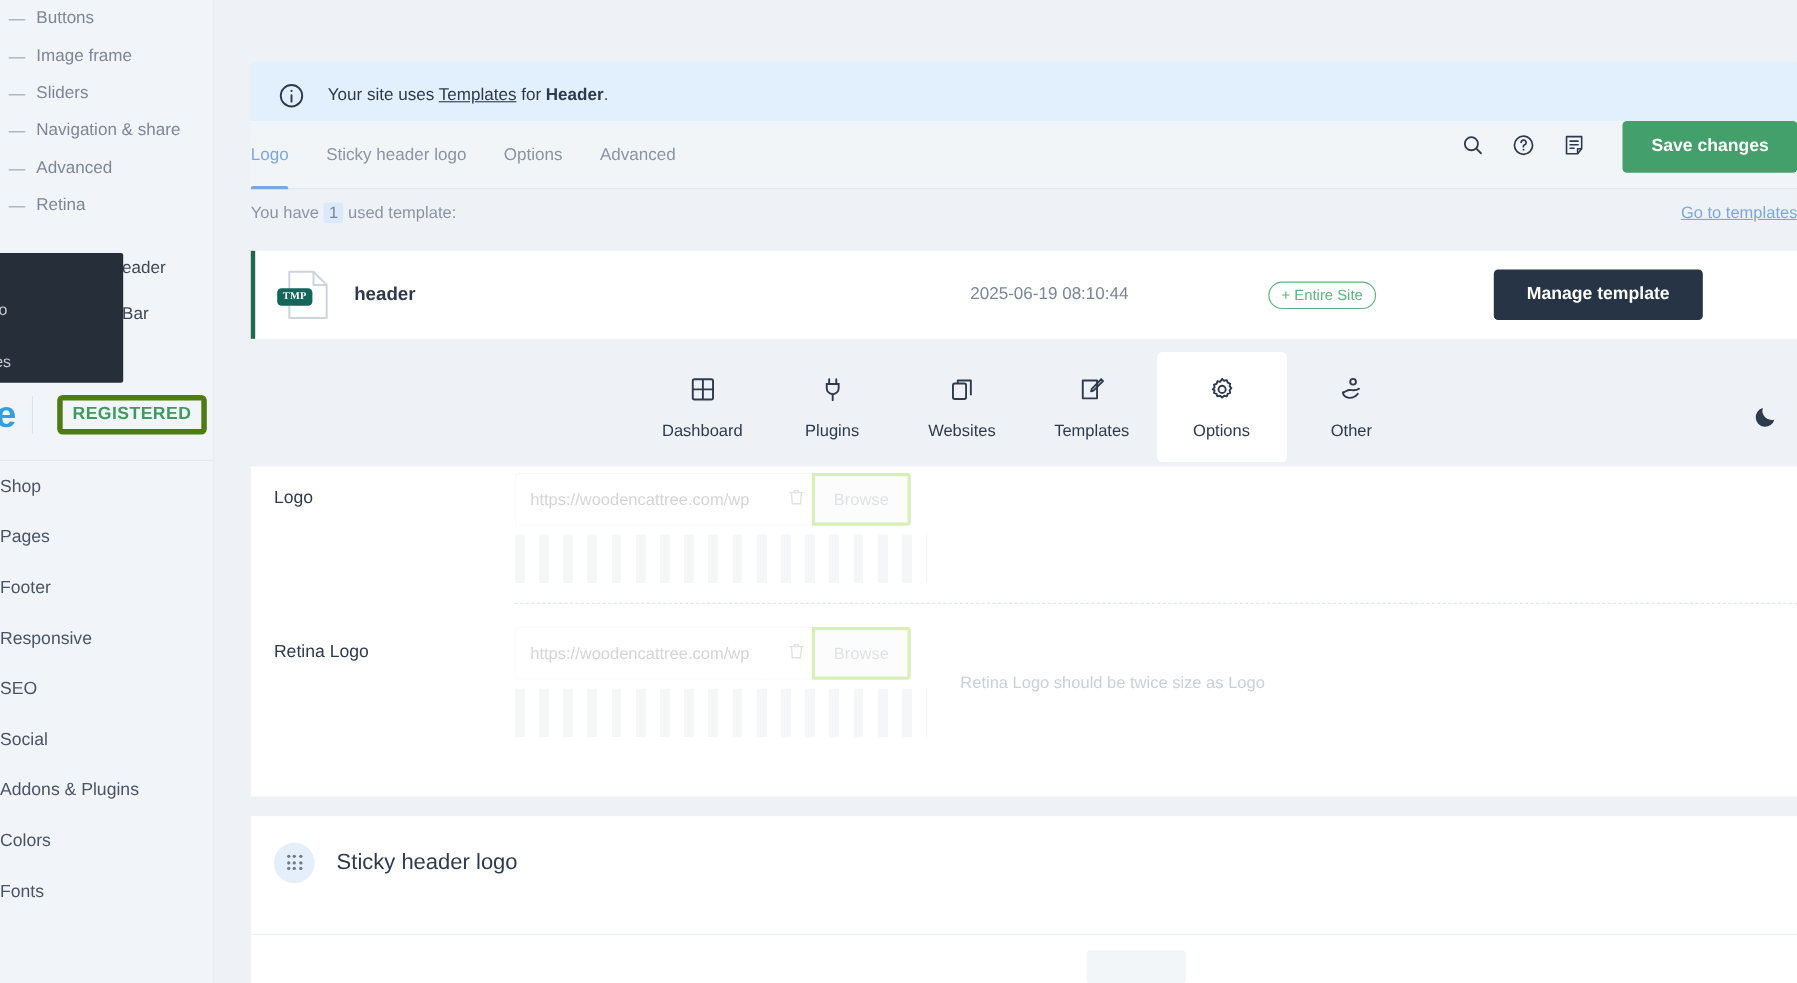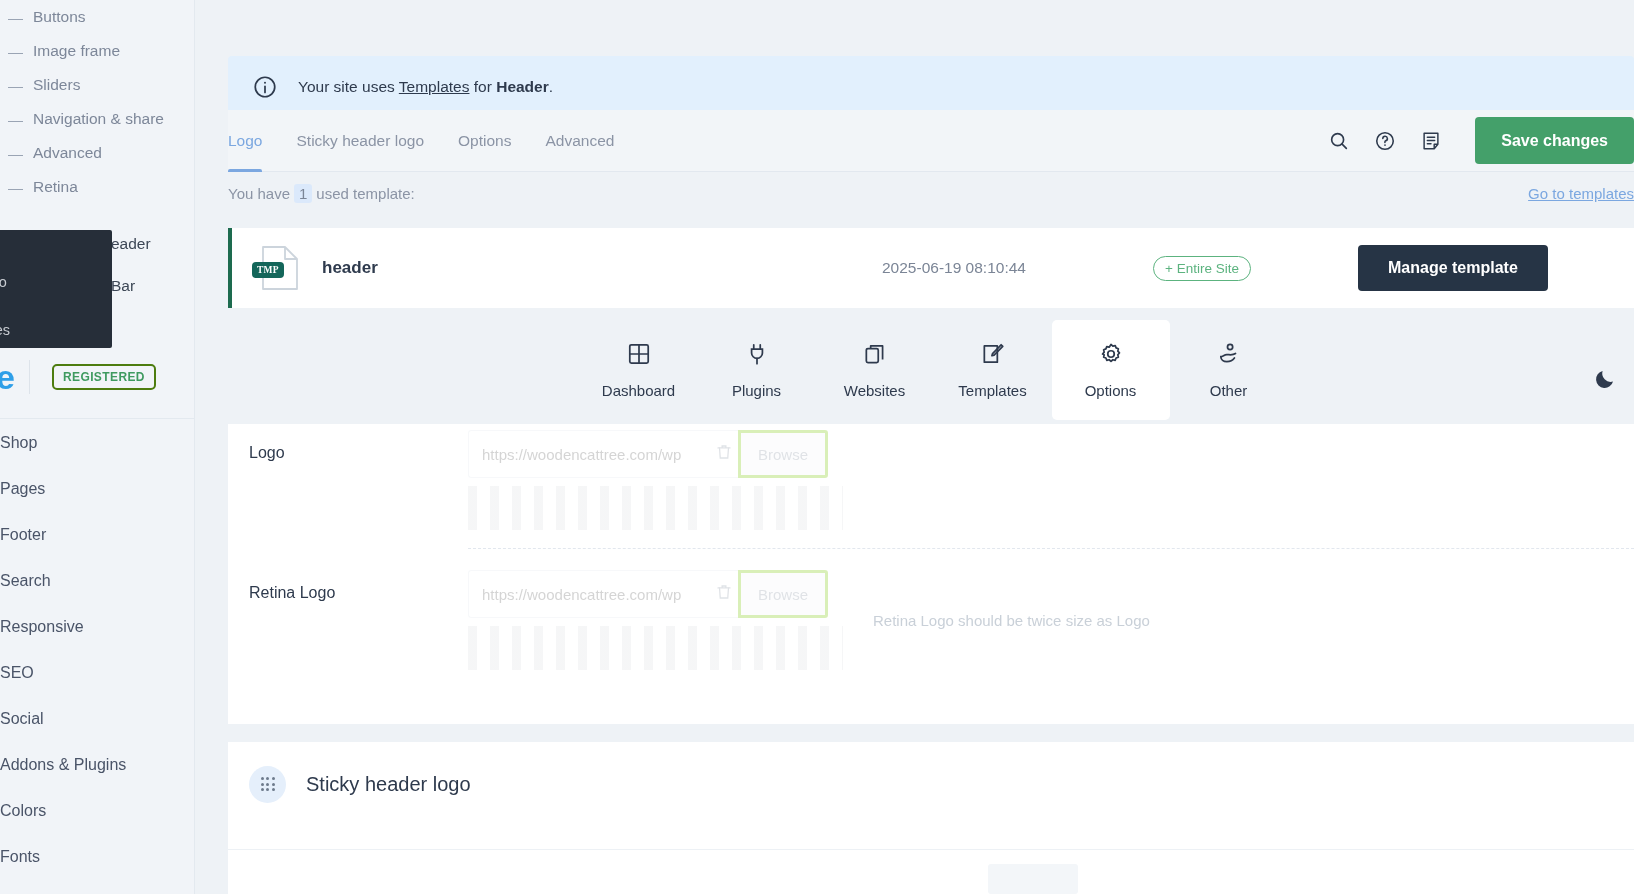--- a/index.html
+++ b/index.html
@@ -58,24 +58,24 @@
     display: flex; align-items: center;
   }
   .brand-e {
     font-size: 34px; font-weight: 700; color: #2f9fe8;
     line-height: 1; margin-left: -4px; padding-right: 14px;
     font-family: "Liberation Sans", sans-serif;
   }
   .brand-div { width: 1px; height: 34px; background: #dde3ea; }
   .reg-badge {
     margin-left: 22px;
-    border: 2px solid #4d7c0f;
+    border: 5px solid #4d7c0f;
     border-radius: 5px;
     color: #3f9a60;
-    font-size: 12px; font-weight: 700; letter-spacing: .4px;
+    font-size: 16px; font-weight: 700; letter-spacing: .4px;
     padding: 4px 9px;
     background: transparent;
   }
 
   .sidebar-bottom { position: absolute; left: 0; top: 410px; width: 195px; }
   .sb-top-rule { position:absolute; left:0; top:8px; width:195px; height:1px; background:#e3e9ef; }
   .nav-item {
     height: 46px; display: flex; align-items: center;
     padding-left: 0px; font-size: 16px; color: #4a5468;
   }
@@ -113,21 +113,21 @@
     position: relative; height: 62px;
     display: flex; align-items: center;
     padding: 0 0 0 0; margin-right: 34px;
     font-size: 15.5px; color: #8b94a5; cursor: pointer;
   }
   .tab.active { color: #7ba7e0; }
   .tab.active::after {
     content: ""; position: absolute; left: 0; right: 0; bottom: 0;
     height: 3px; background: #7ba7e0; border-radius: 2px 2px 0 0;
   }
-  .tab-actions { margin-left: auto; display: flex; align-items: center; height: 62px; }
+  .tab-actions { margin-left: auto; display: flex; height: 62px; }
   .icon-btn {
     width: 44px; height: 44px; display: flex; align-items: center; justify-content: center;
     color: #2e3a4d; cursor: pointer; margin-left: 2px;
   }
   .save-btn {
     margin-left: 22px;
     background: #44a06a;
     color: #fff; font-size: 16px; font-weight: 700;
     border: none; border-radius: 4px;
     height: 47px; padding: 0 26px; cursor: pointer;
@@ -330,23 +330,20 @@
     <div class="sidebar-bottom">
       <div class="sb-top-rule"></div>
       <div class="nav-item" style="margin-top:10px;">
           <span>Shop</span>
         </div>
       <div class="nav-item">
           <span>Pages</span>
         </div>
       <div class="nav-item">
           <span>Footer</span>
-        </div>
-      <div class="nav-item">
-          <span>Search</span>
         </div>
       <div class="nav-item">
           <span>Responsive</span>
         </div>
       <div class="nav-item">
           <span>SEO</span>
         </div>
       <div class="nav-item">
           <span>Social</span>
         </div>

